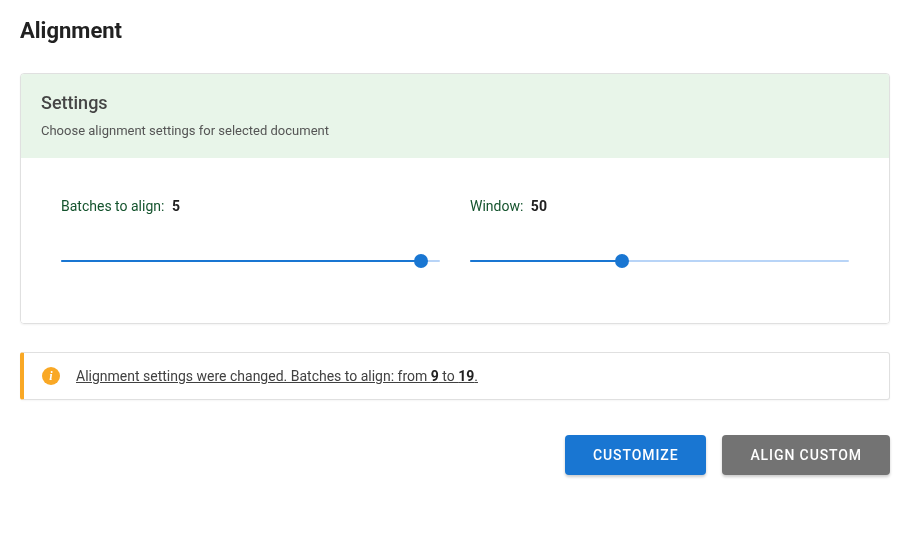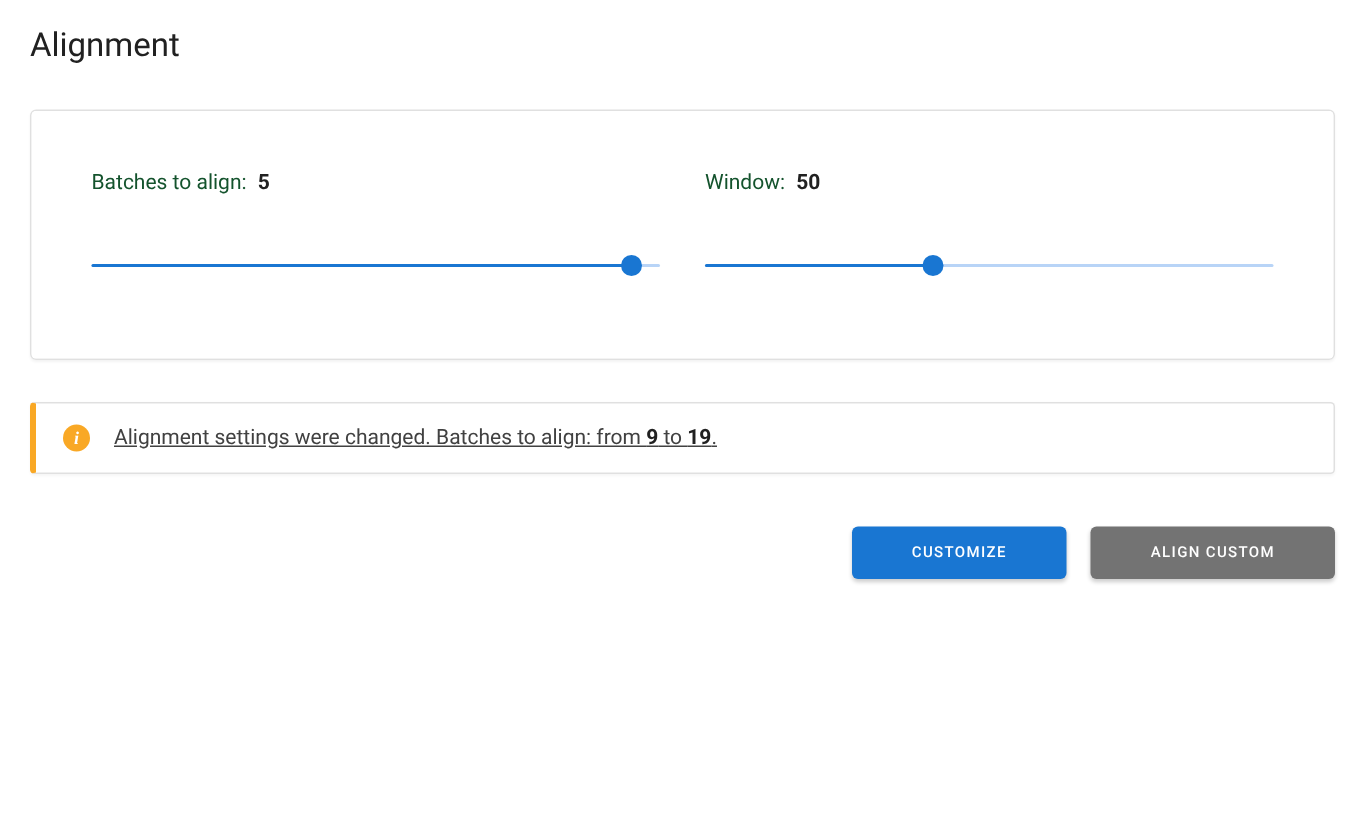--- a/index.html
+++ b/index.html
@@ -10,21 +10,21 @@
     body {
       font-family: Roboto, -apple-system, BlinkMacSystemFont, "Segoe UI", Arial, sans-serif;
       width: 910px;
       height: 554px;
       background: #fff;
       padding: 18px 20px;
       color: #212121;
     }
     .page-title {
       font-size: 22px;
-      font-weight: 400;
+      font-weight: 700;
       color: #212121;
       margin-bottom: 30px;
     }
     .settings-card {
       border: 1px solid #e0e0e0;
       border-radius: 4px;
       overflow: hidden;
       box-shadow: 0 1px 2px rgba(0,0,0,0.05);
     }
     .settings-header {
@@ -131,22 +131,22 @@
     }
     .actions {
       margin-top: 35px;
       display: flex;
       justify-content: flex-end;
       gap: 16px;
     }
     .btn {
       border: none;
       border-radius: 4px;
-      padding: 12px 40px;
-      font-size: 10px;
+      padding: 12px 28px;
+      font-size: 14px;
       font-weight: 500;
       letter-spacing: 0.9px;
       color: #fff;
       cursor: pointer;
       text-transform: uppercase;
       font-family: inherit;
       box-shadow: 0 2px 3px rgba(0,0,0,0.2);
     }
     .btn-blue {
       background: #1976d2;
@@ -154,20 +154,24 @@
     .btn-green {
       background: #737373;
     }
   </style>
 </head>
 <body>
 
 <h1 class="page-title">Alignment</h1>
 
 <div class="settings-card">
+  <div class="settings-header">
+    <div class="settings-title">Settings</div>
+    <div class="settings-subtitle">Choose alignment settings for selected document</div>
+  </div>
   <div class="settings-body">
 
     <div class="setting-col">
       <div class="setting-label-row">
         <span class="lbl">Batches to align:</span>
         <span class="val">5</span>
       </div>
       <div class="slider">
         <div class="track-bg"></div>
         <div class="track-fill" style="width:95%"></div>

